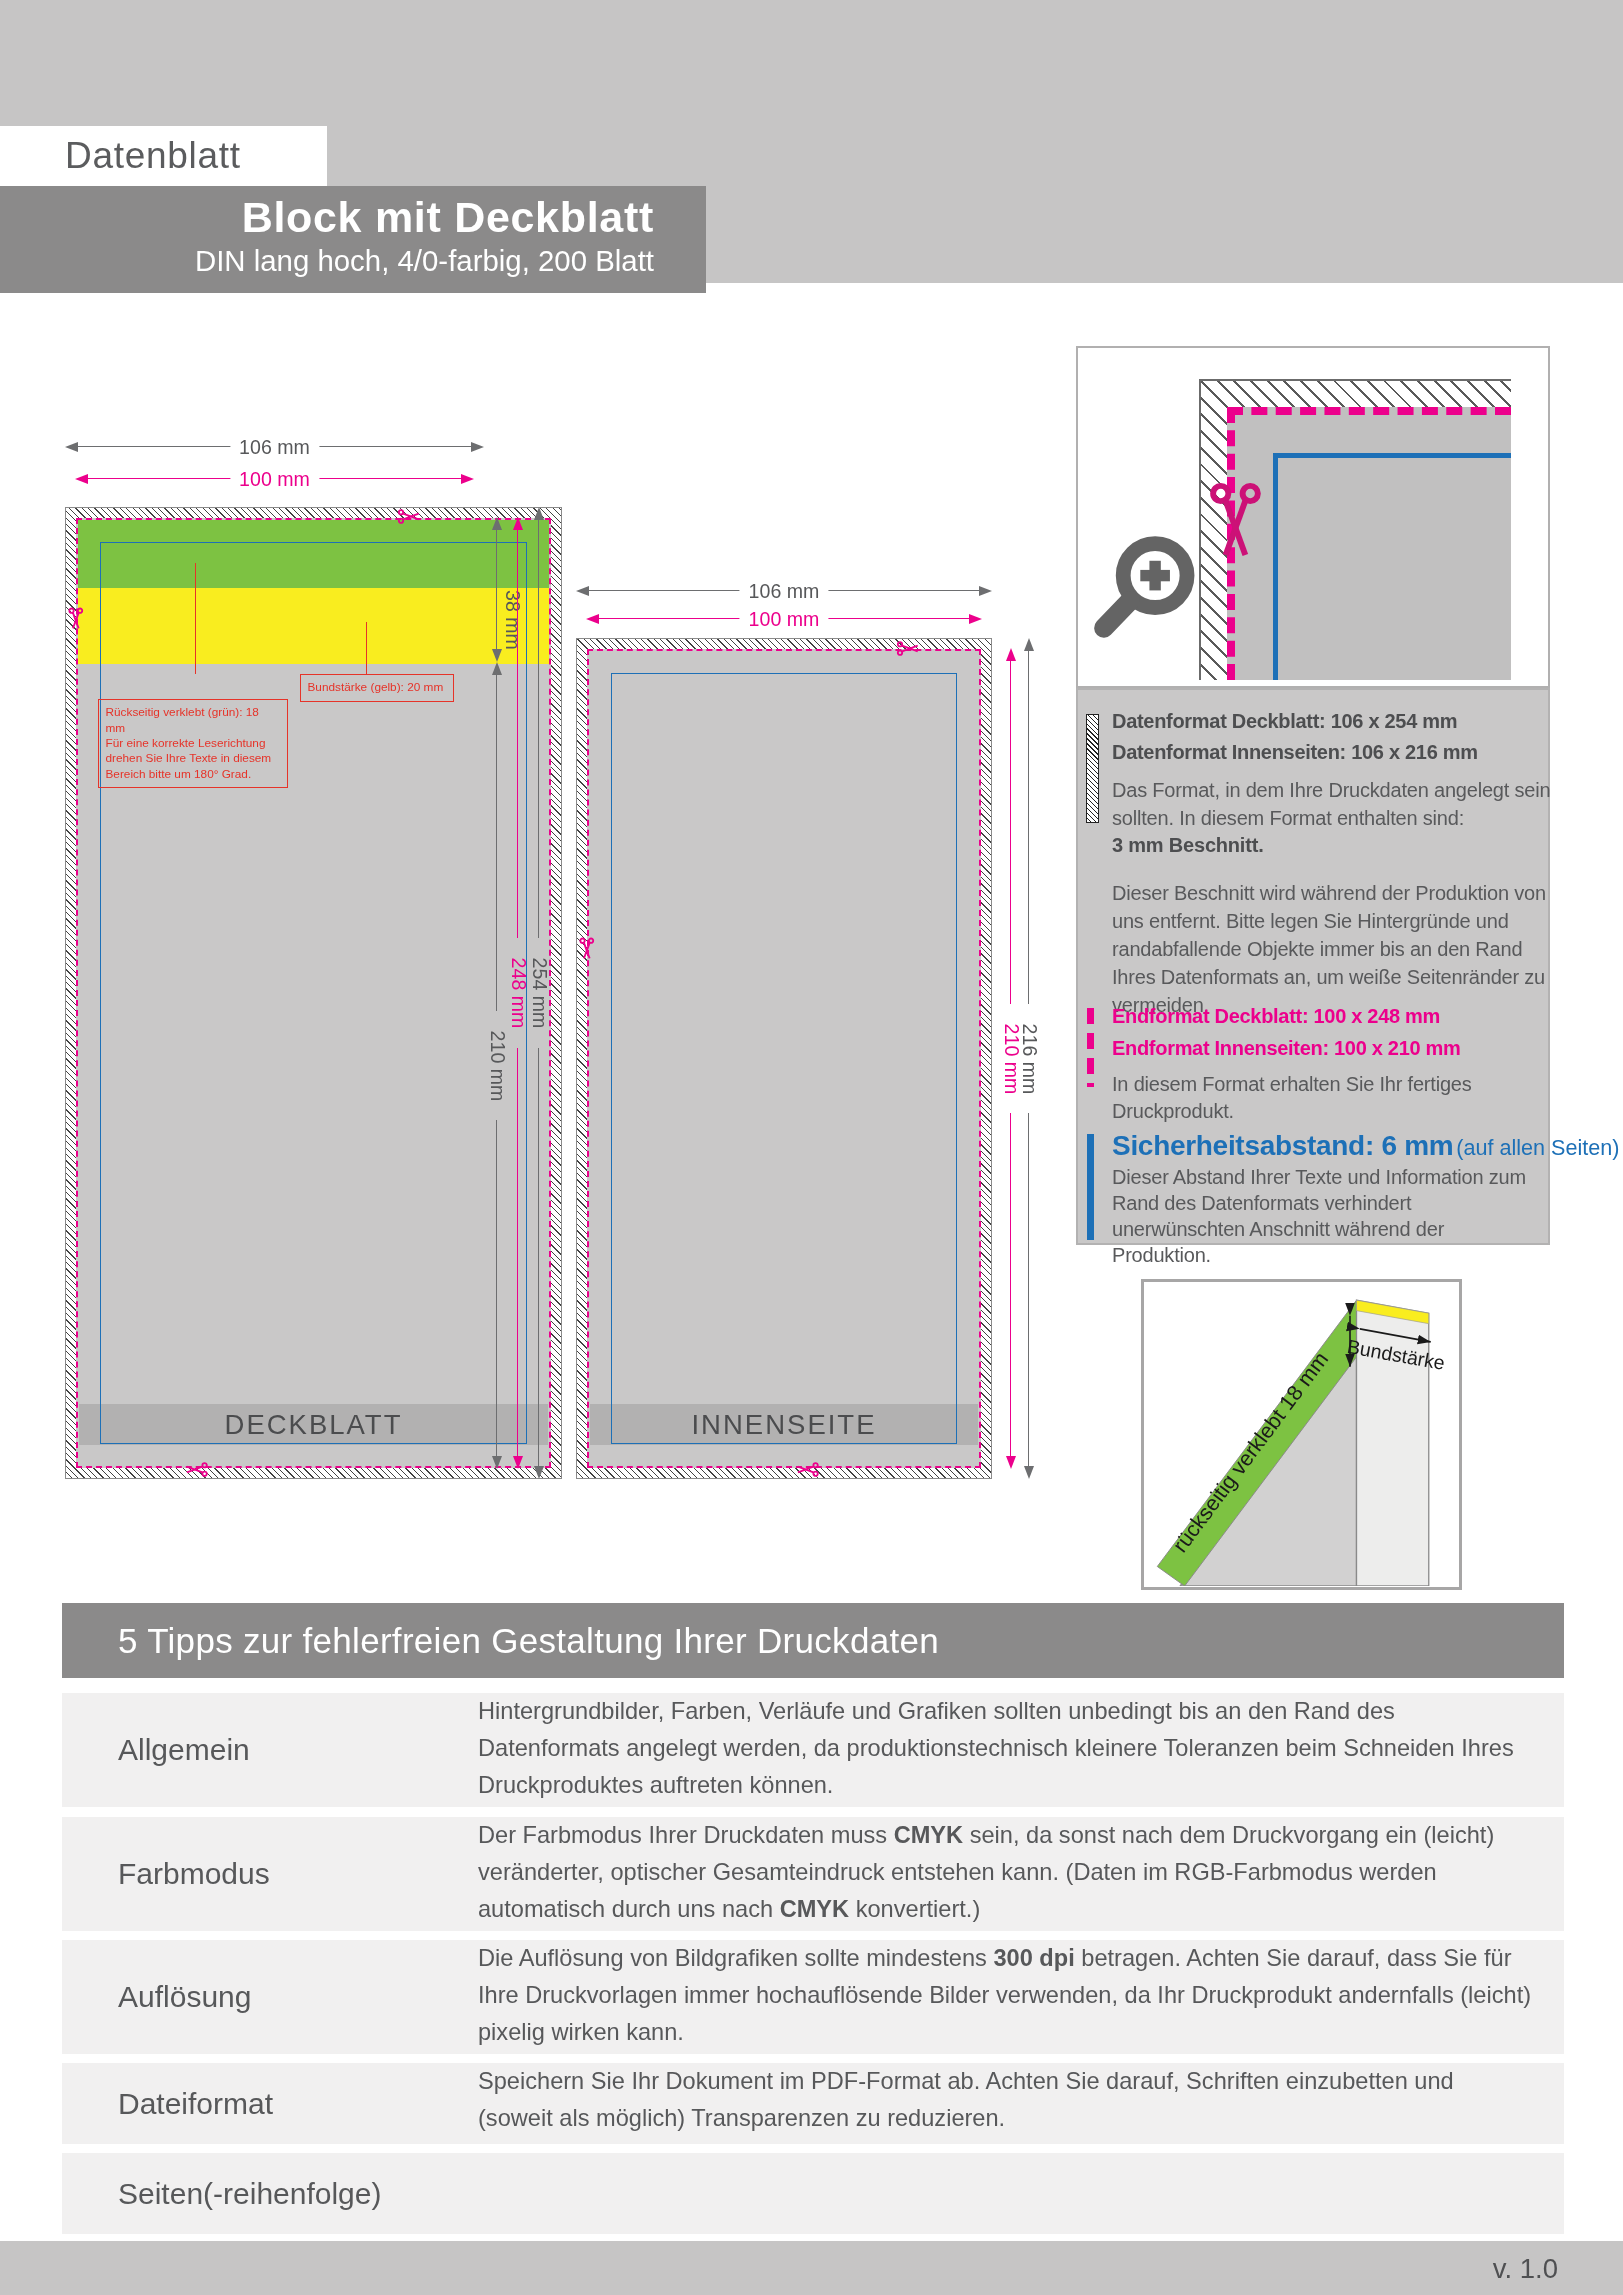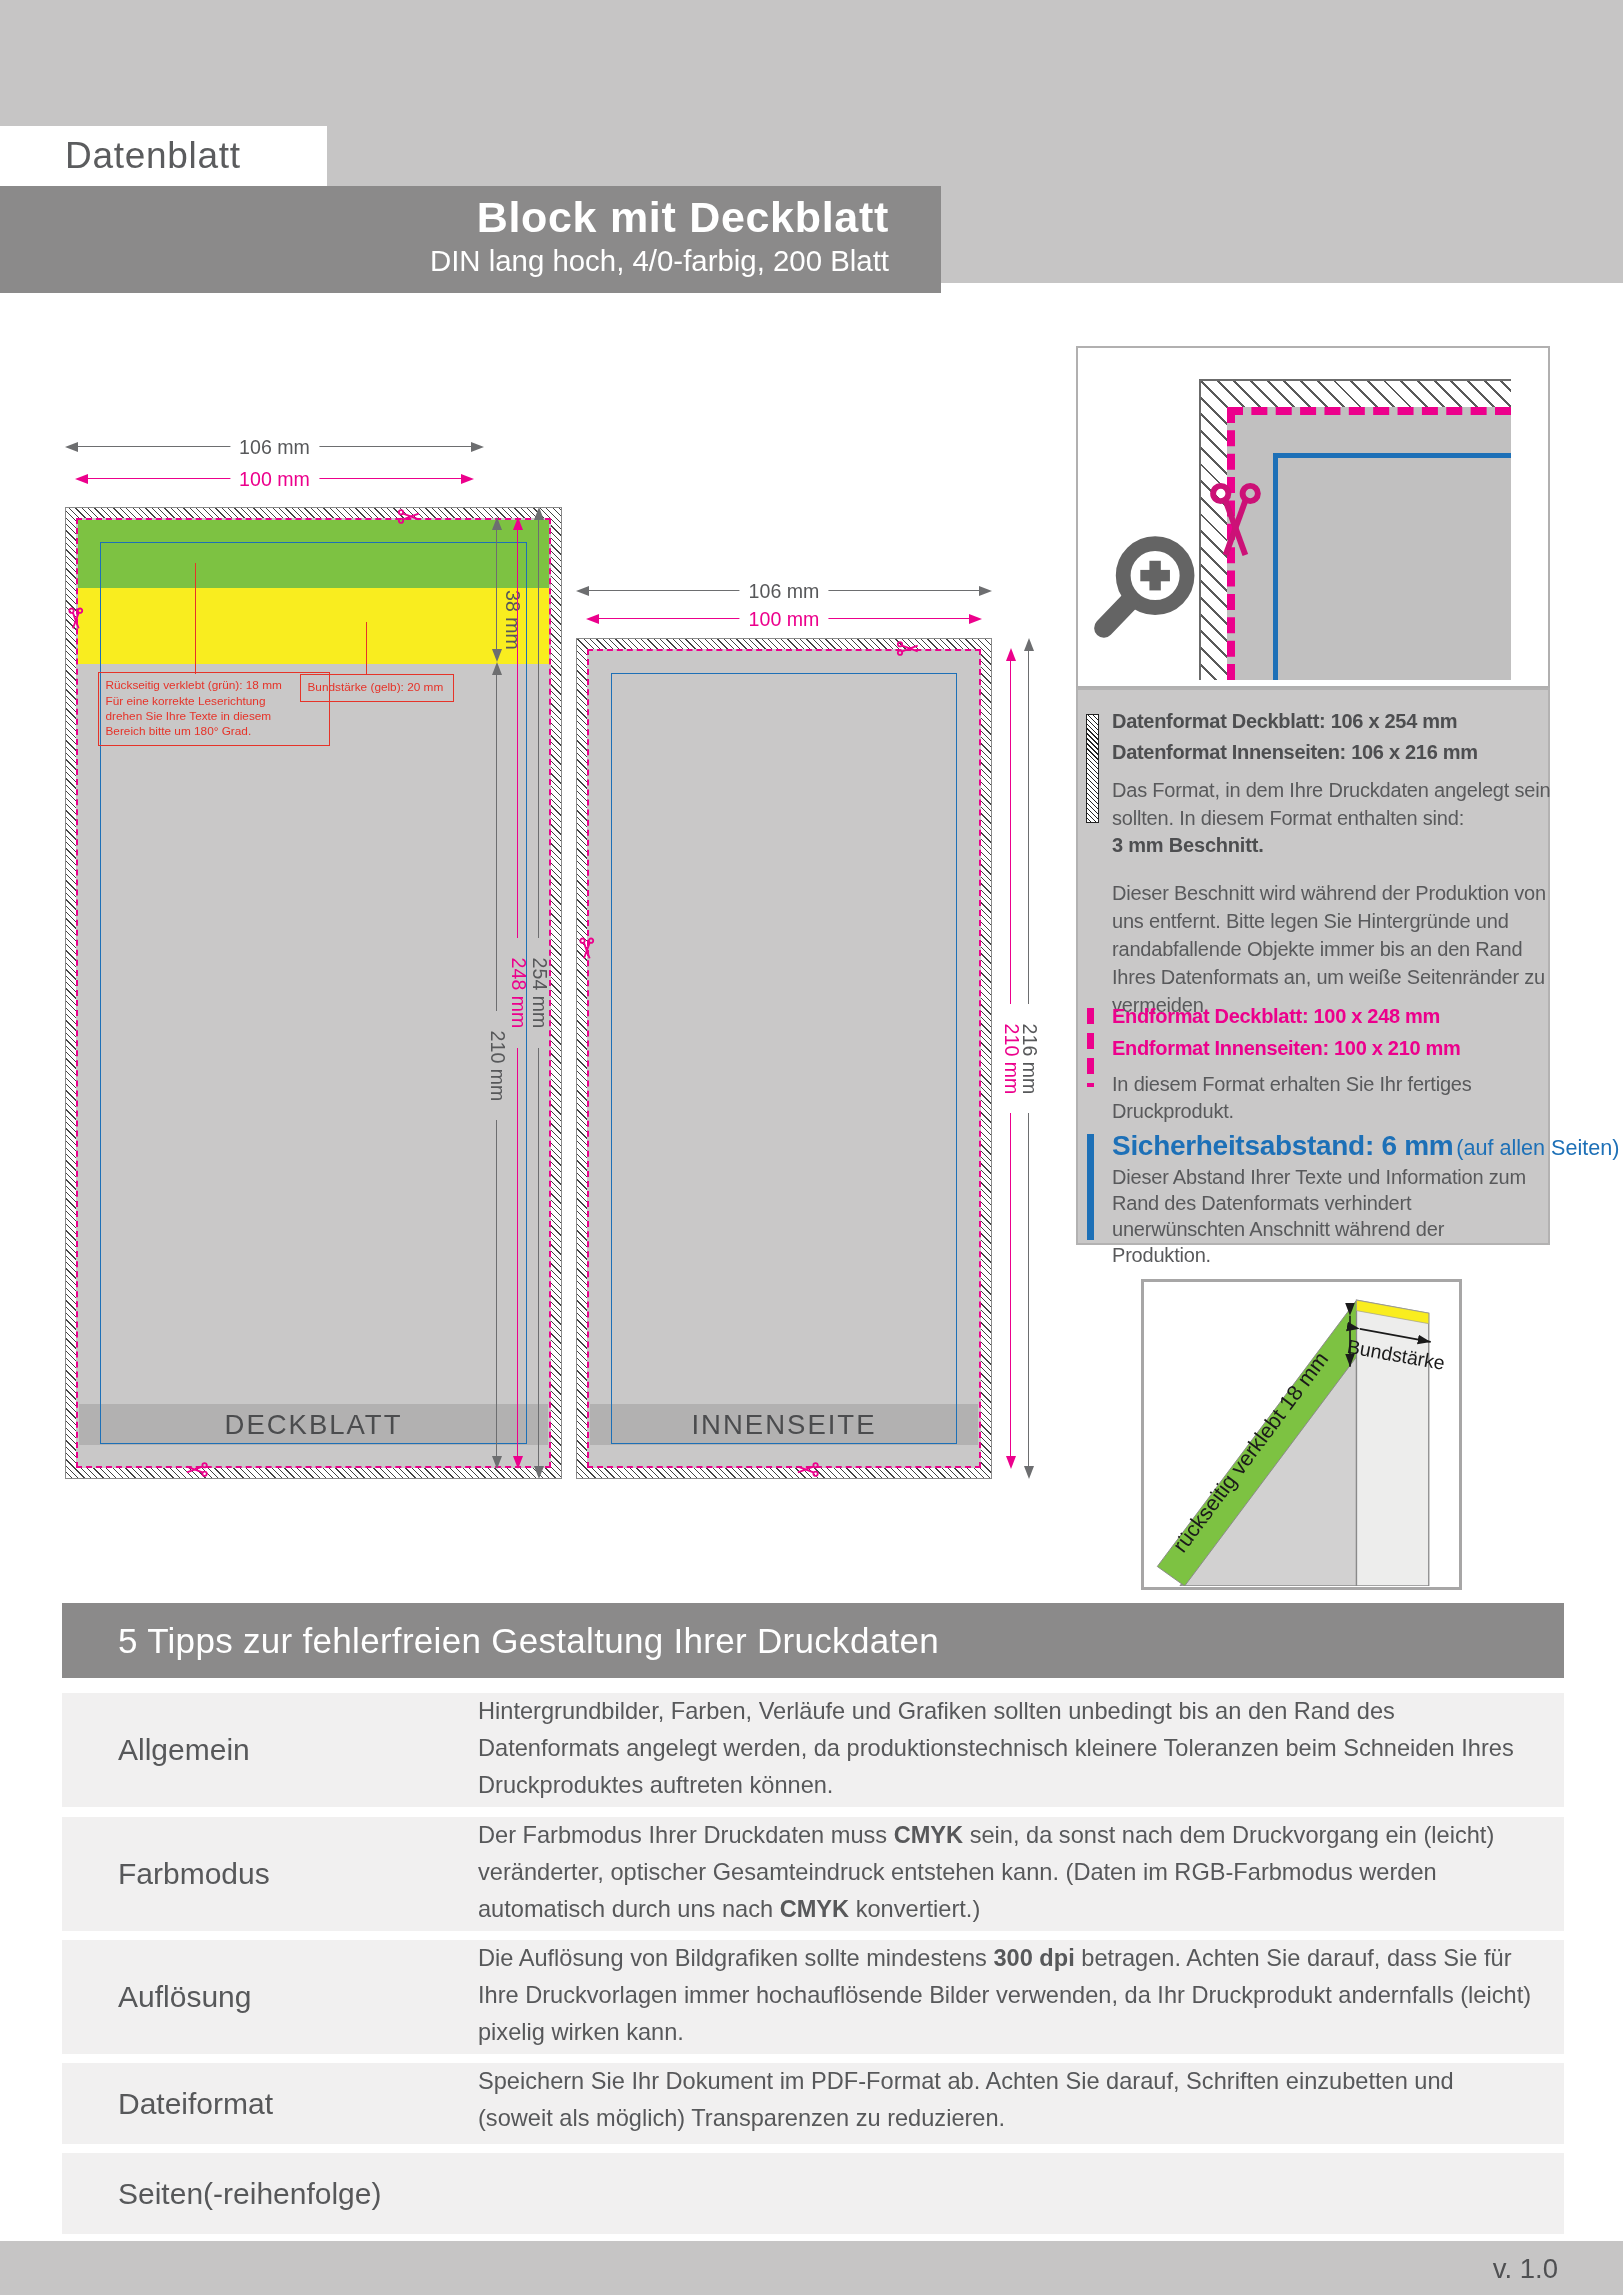--- a/index.html
+++ b/index.html
@@ -4,21 +4,21 @@
 <style>
   html,body{margin:0;padding:0;background:#ffffff;}
   body{font-family:"Liberation Sans", sans-serif; color:#58595b;}
   #page{position:relative;width:1623px;height:2295px;background:#ffffff;overflow:hidden;}
   .abs{position:absolute;}
 
   
   .top-band{left:0;top:0;width:1623px;height:283px;background:#c6c5c5;}
   .datenblatt-box{left:0;top:126px;width:327px;height:60px;background:#ffffff;display:flex;align-items:center;}
   .datenblatt-box span{padding-left:65px;font-size:37px;color:#5b5c5e;letter-spacing:0.7px;}
-  .title-box{left:0;top:186px;width:941px;height:107px;background:#8b8a8a;color:#ffffff;text-align:right;padding-right:52px;box-sizing:border-box;}
+  .title-box{left:0;top:186px;width:706px;height:107px;background:#8b8a8a;color:#ffffff;text-align:right;padding-right:52px;box-sizing:border-box;}
   .title-box .t1{font-size:43px;font-weight:600;margin-top:6.5px;letter-spacing:0.7px;}
   .title-box .t2{font-size:29.4px;font-weight:400;margin-top:2.6px;}
 
   
   .hatch-fine{background-color:#ffffff;background-image:repeating-linear-gradient(45deg, transparent 0 3.6px, rgba(45,45,45,.9) 3.6px 4.5px);}
   .figure{border:1.3px solid #8a8a8a;box-sizing:border-box;}
   .cut-area{position:absolute;left:9.8px;top:9.8px;right:9.8px;bottom:9.8px;background:#c9c8c8;border:2px dashed #ec008c;box-sizing:border-box;overflow:hidden;}
   .band-green{position:absolute;left:0;top:0;right:0;height:68px;background:#7dc242;}
   .band-yellow{position:absolute;left:0;top:68px;right:0;height:76px;background:#f9ed1f;}
   .safe-rect{position:absolute;left:22px;top:22px;right:22px;bottom:22px;border:1.3px solid #1d70b7;box-sizing:border-box;}
@@ -123,21 +123,21 @@
       <div class="band-yellow"></div>
       <div class="fig-label-band">
         <span>DECKBLATT</span>
       </div>
       <div class="safe-rect"></div>
     </div>
   </div>
 
   <div class="abs red-leader" style="left:195px;top:563px;height:111px;"></div>
   <div class="abs red-leader" style="left:366px;top:622px;height:52px;"></div>
-  <div class="abs red-note" style="left:98px;top:672px;width:232px;">
+  <div class="abs red-note" style="left:98px;top:699px;width:190px;">
     <div>Rückseitig verklebt (grün): 18 mm</div>
     <div>Für eine korrekte Leserichtung</div>
     <div>drehen Sie Ihre Texte in diesem</div>
     <div>Bereich bitte um 180° Grad.</div>
   </div>
   <div class="abs red-note" style="left:300px;top:674px;width:154px;white-space:nowrap;">
     <div>Bundstärke (gelb): 20 mm</div>
   </div>
 
   <div class="abs vdim c-gray" style="left:487px;top:517px;height:145px;">

